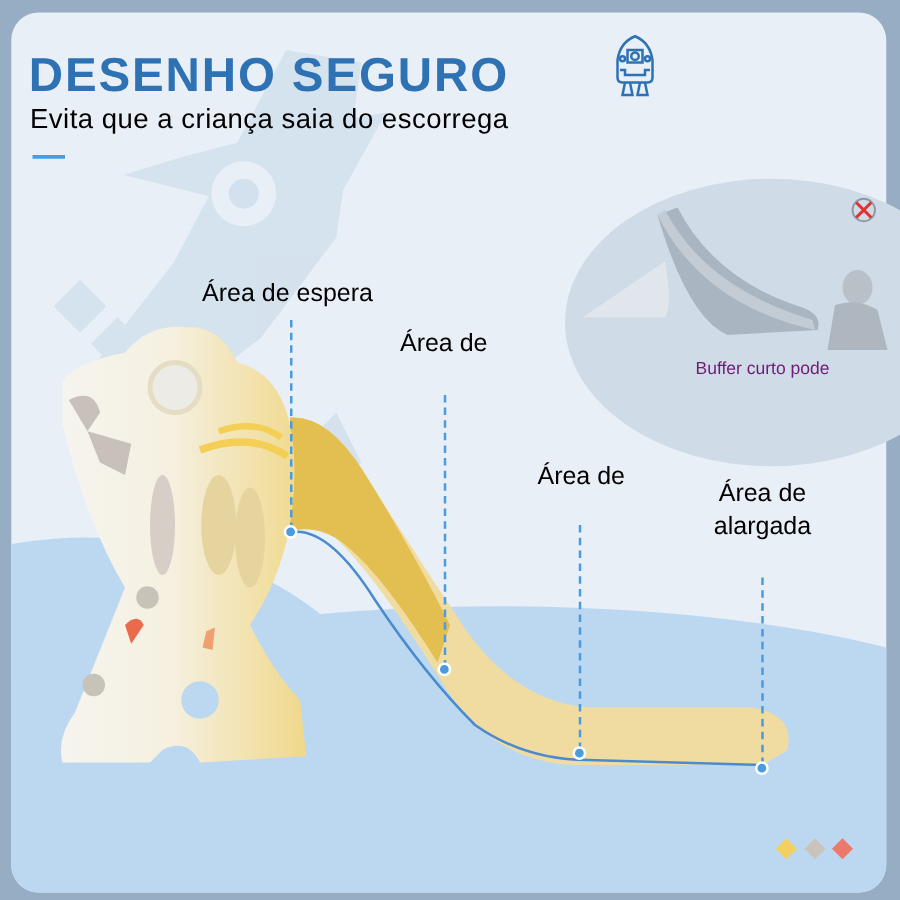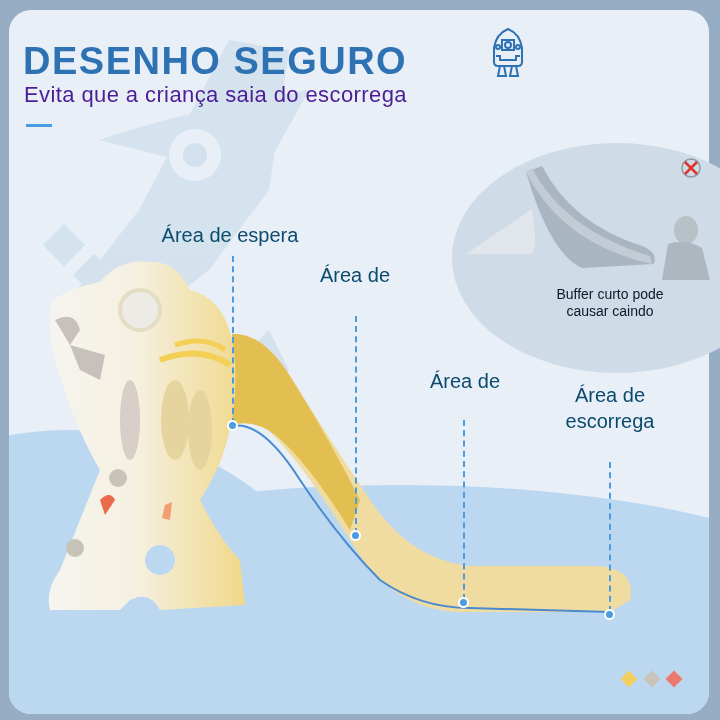--- a/index.html
+++ b/index.html
@@ -1,26 +1,26 @@
 <!DOCTYPE html>
 <html><head>
 <meta charset="utf-8">
 <style>
   html,body{margin:0;padding:0;}
   body{width:720px;height:720px;background:#97adc3;position:relative;overflow:hidden;font-family:"Liberation Sans",sans-serif;}
   .frame{position:absolute;left:9px;top:10px;width:700px;height:704px;background:#e8eff7;border-radius:22px;overflow:hidden;}
   .floor{position:absolute;left:-60px;top:475px;width:900px;height:400px;background:#bcd8f0;border-radius:50% 50% 0 0/30% 30% 0 0;}
   .floor2{position:absolute;left:-200px;top:420px;width:520px;height:400px;background:#bcd8f0;border-radius:50%;}
   .title{position:absolute;left:23px;top:40px;font-size:38px;font-weight:bold;color:#2e72b4;letter-spacing:1.5px;margin:0;}
-  .subtitle{position:absolute;left:24px;top:82px;font-size:22px;color:#4c1d95;letter-spacing:0.4px;}
+  .subtitle{position:absolute;left:24px;top:82px;font-size:22px;color:#000000;letter-spacing:0.4px;}
   .accent{position:absolute;left:26px;top:124px;width:26px;height:3px;background:#4a9be0;}
   .rocket-icon{position:absolute;left:488px;top:26px;width:40px;height:52px;}
   .bubble{position:absolute;left:452px;top:143px;width:330px;height:230px;background:#cfdbe7;border-radius:50%;}
-  .bubble-text{position:absolute;left:530px;top:286px;width:160px;text-align:center;font-size:14px;color:#0f172a;line-height:17px;}
-  .label{position:absolute;font-size:20px;color:#0c4a6e;text-align:center;line-height:26px;}
+  .bubble-text{position:absolute;left:530px;top:286px;width:160px;text-align:center;font-size:14px;color:#701a75;line-height:17px;}
+  .label{position:absolute;font-size:20px;color:#000000;text-align:center;line-height:26px;}
   .vline{position:absolute;width:0;border-left:2px dashed #4a9be0;}
   .dot{position:absolute;width:7px;height:7px;border-radius:50%;background:#4a9be0;border:2px solid #fff;}
   .diamond{position:absolute;width:12px;height:12px;transform:rotate(45deg);}
   .watermark{position:absolute;left:0;top:0;}
   svg{display:block;}
 </style>
 </head>
 <body>
 
 <div class="frame">
@@ -63,21 +63,20 @@
   <path d="M64 8 L70 4 Q102 66 188 92 L190 100 Q100 80 64 8 Z" fill="#c3ccd5"></path>
   <ellipse cx="224" cy="66" rx="12" ry="14" fill="#b8c0c8"></ellipse>
   <path d="M206 80 Q224 74 240 84 L248 116 L200 116 Z" fill="#aeb7c0"></path>
 </svg>
 <svg style="position:absolute;left:680px;top:157px;" width="22" height="22" viewBox="0 0 22 22">
   <circle cx="11" cy="11" r="9" fill="none" stroke="#8f98a2" stroke-width="1.5"></circle>
   <path d="M5 5 L17 17 M17 5 L5 17" stroke="#e0332e" stroke-width="2.5"></path>
 </svg>
 <div class="bubble-text">
   <div>Buffer curto pode</div>
-  <div>causar caindo</div>
 </div>
 
 <svg style="position:absolute;left:0;top:0;" width="720" height="720" viewBox="0 0 720 720">
   <defs>
     <linearGradient id="bodyg" x1="0" x2="1" y1="0" y2="0">
       <stop offset="0" stop-color="#f6f4ef"></stop>
       <stop offset="0.45" stop-color="#f5f0e0"></stop>
       <stop offset="1" stop-color="#f0d88a"></stop>
     </linearGradient>
   </defs>
@@ -115,18 +114,18 @@
   <span>Área de espera</span>
 </div>
 <div class="label" style="left:290px;top:262px;width:130px;">
   <div>Área de</div>
 </div>
 <div class="label" style="left:390px;top:368px;width:150px;">
   <div>Área de</div>
 </div>
 <div class="label" style="left:540px;top:382px;width:140px;">
   <div>Área de</div>
-  <div>escorrega</div>
+  <div>alargada</div>
 </div>
 
 <div class="diamond" style="left:623px;top:673px;background:#f2d060;"></div>
 <div class="diamond" style="left:646px;top:673px;background:#c9c3bc;"></div>
 <div class="diamond" style="left:668px;top:673px;background:#ec7a6c;"></div>
 
 </body></html>

